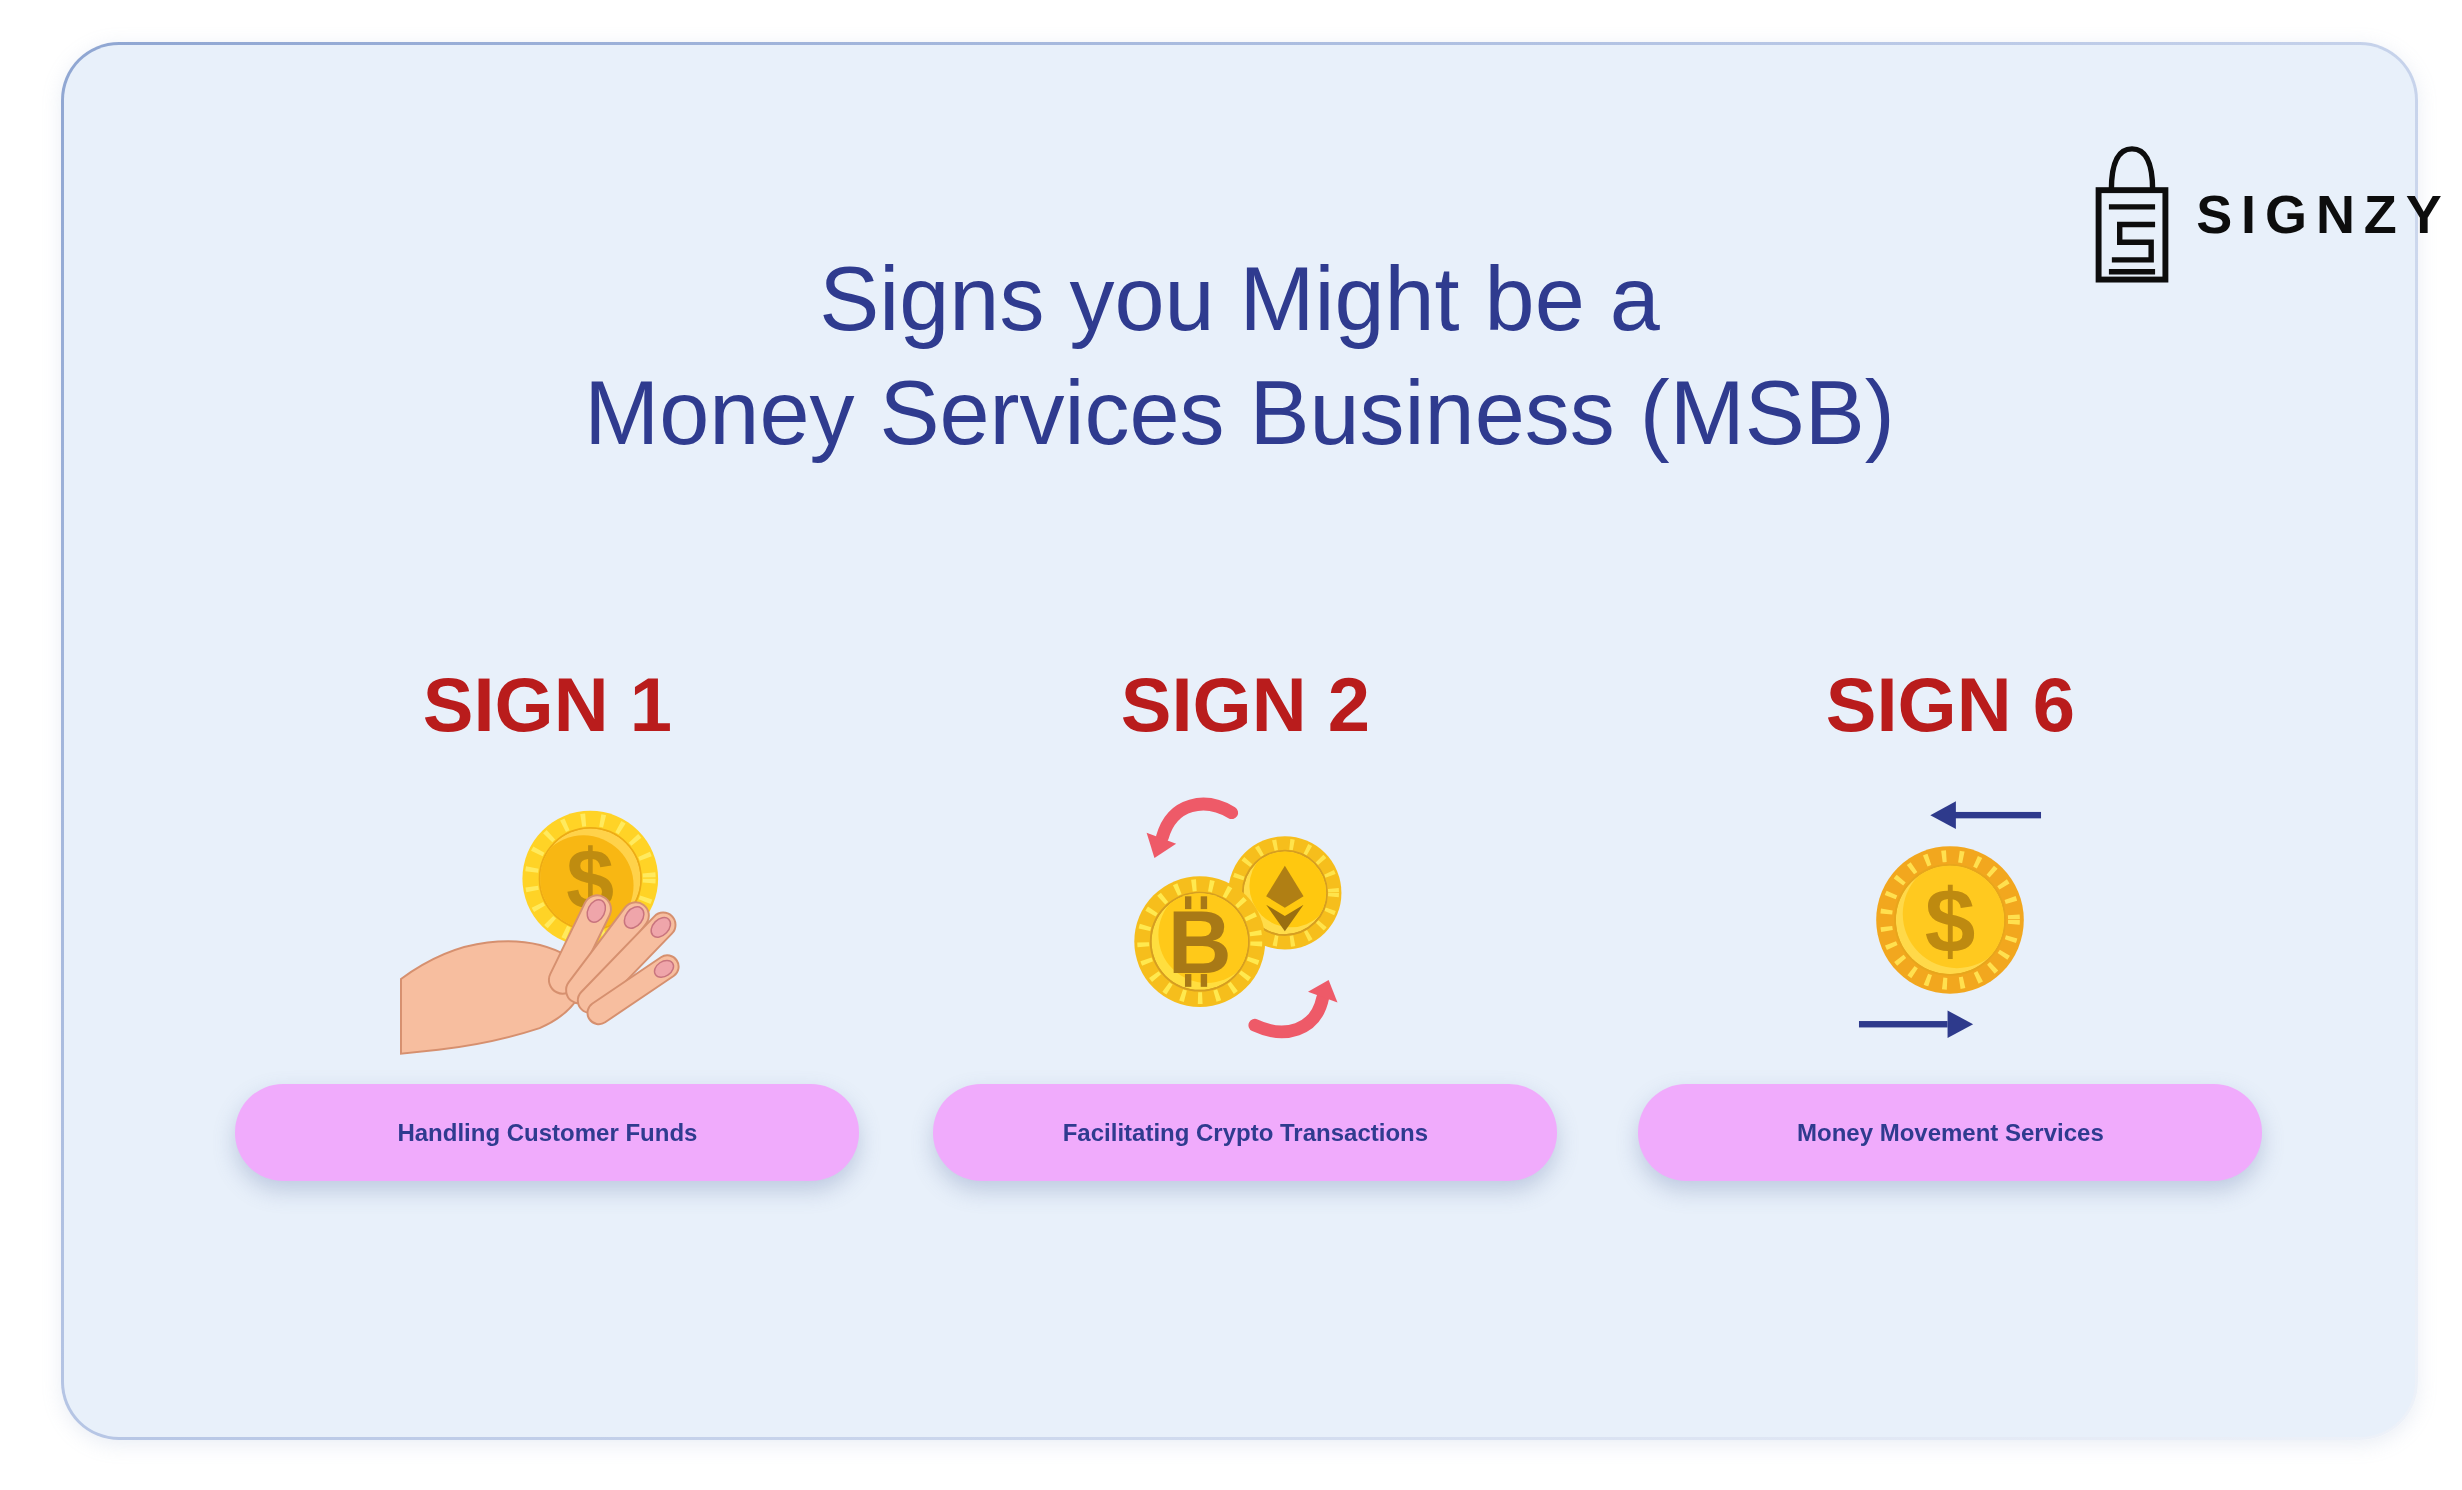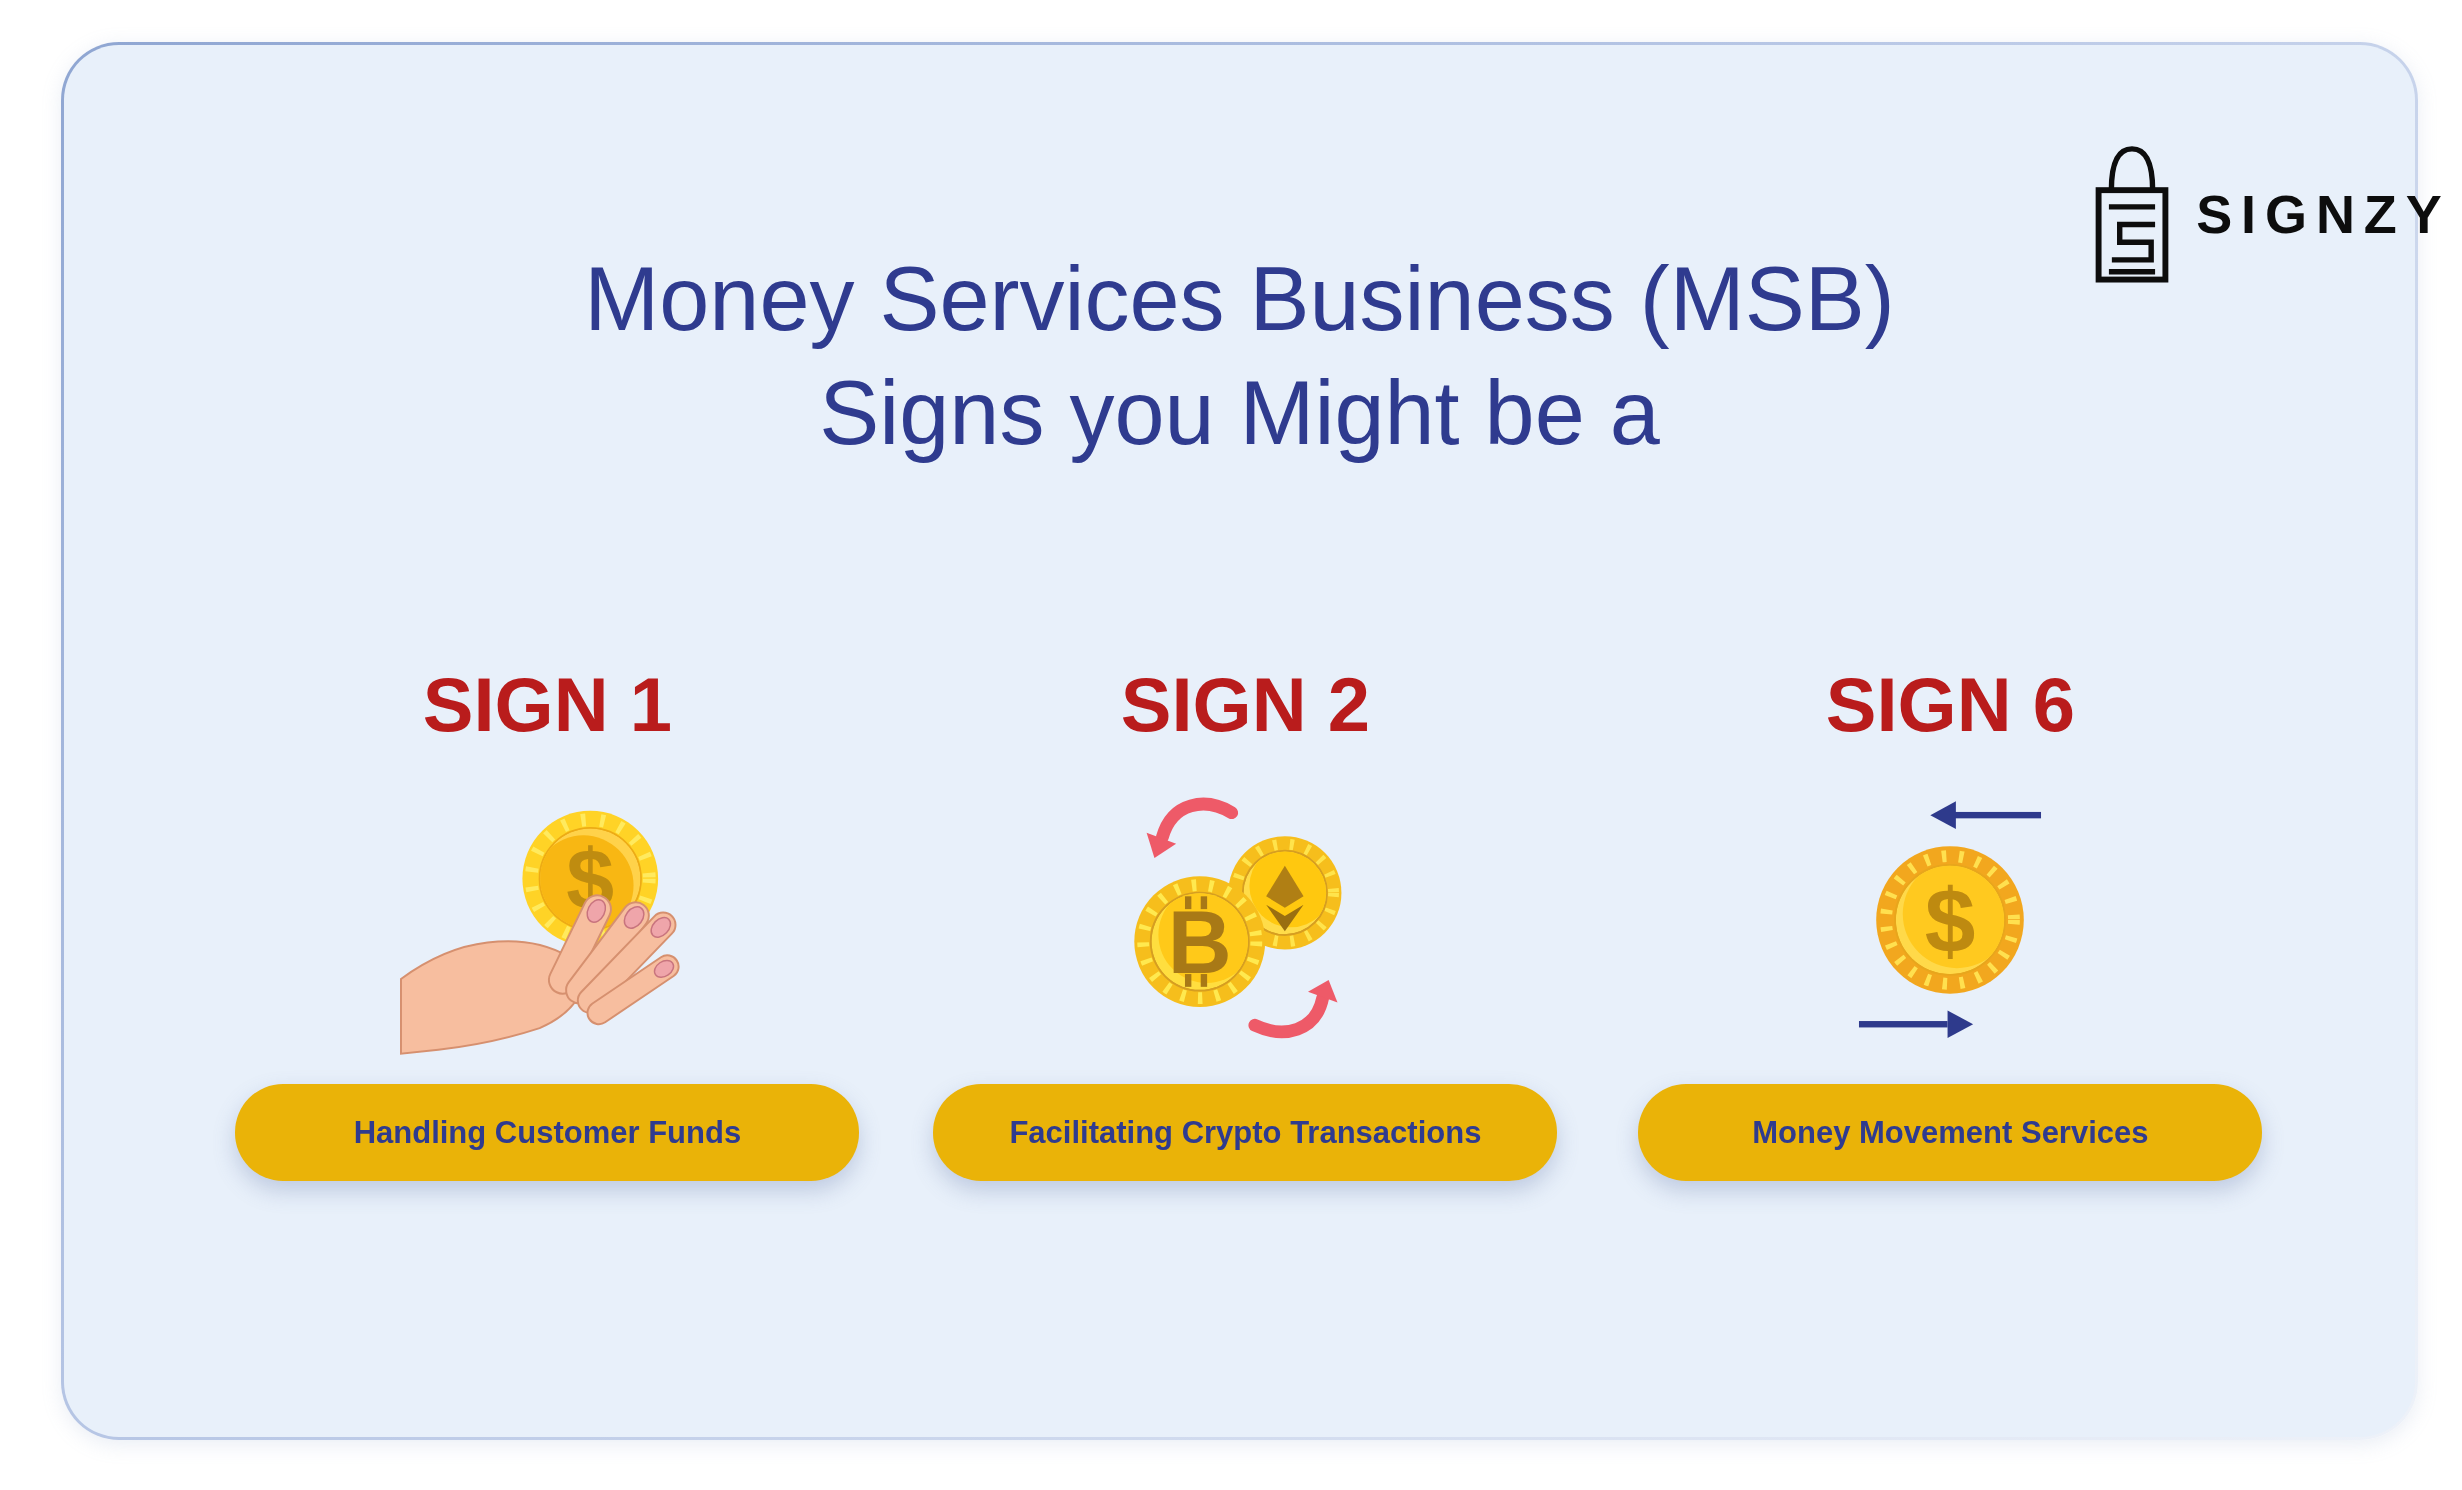--- a/index.html
+++ b/index.html
@@ -41,36 +41,36 @@
   .sign-heading{
     font-size:76px;font-weight:700;color:#b91c1c;
     height:88px;line-height:88px;white-space:nowrap;
   }
   .icon-box{
     height:335px;display:flex;align-items:center;justify-content:center;
   }
   .icon-box svg{overflow:visible;}
   .pill{
     width:624px;height:97px;box-sizing:border-box;
-    border-radius:48px;background:#eab308;
+    border-radius:48px;background:#f0abfc;
     display:flex;align-items:center;justify-content:center;
-    font-size:31px;font-weight:700;color:#2F3B8F;white-space:nowrap;
+    font-size:24px;font-weight:700;color:#2F3B8F;white-space:nowrap;
     box-shadow:0 9.8px 22px rgba(96,116,166,0.30);
     padding:0 19.7px;
   }
 </style>
 </head>
 <body>
 
 <div class="card-border">
   <div class="card">
 
     <h1 class="title" style="margin:0;">
+      <span>Signs you Might be a</span>
       <span>Money Services Business (MSB)</span>
-      <span>Signs you Might be a</span>
     </h1>
 
     <div class="logo">
       <span>
         <svg width="74" height="140" viewBox="0 0 150 285" fill="none" xmlns="http://www.w3.org/2000/svg">
           <path d="M33,96 Q33,12 75,12 Q117,12 117,96" stroke="#0D0D0D" stroke-width="11" fill="none"></path>
           <rect x="7" y="96" width="136" height="182" stroke="#0D0D0D" stroke-width="12" fill="none"></rect>
           <path d="M28,130 H122 M122,166 H50 V202 H114 V238 H34 M28,262 H122" stroke="#0D0D0D" stroke-width="11" fill="none"></path>
         </svg>
       </span>

